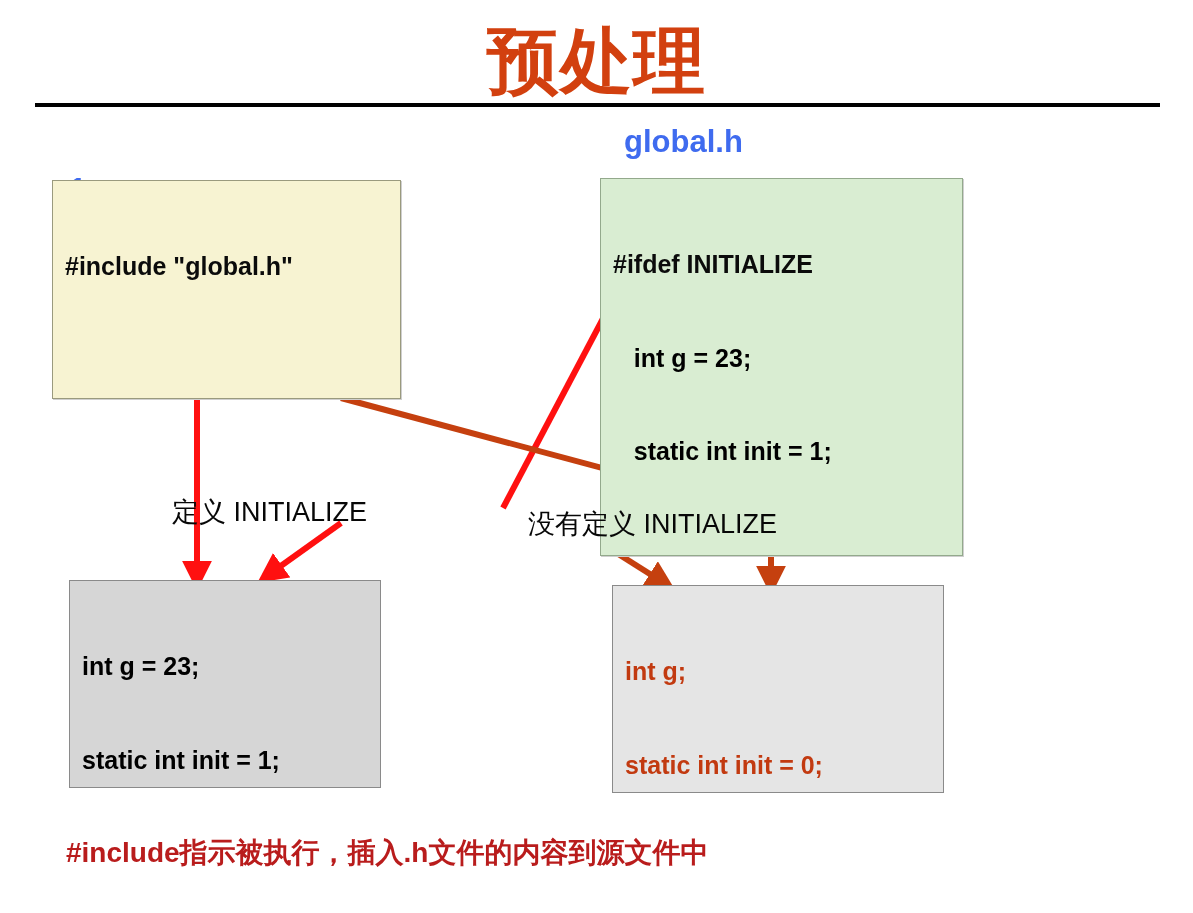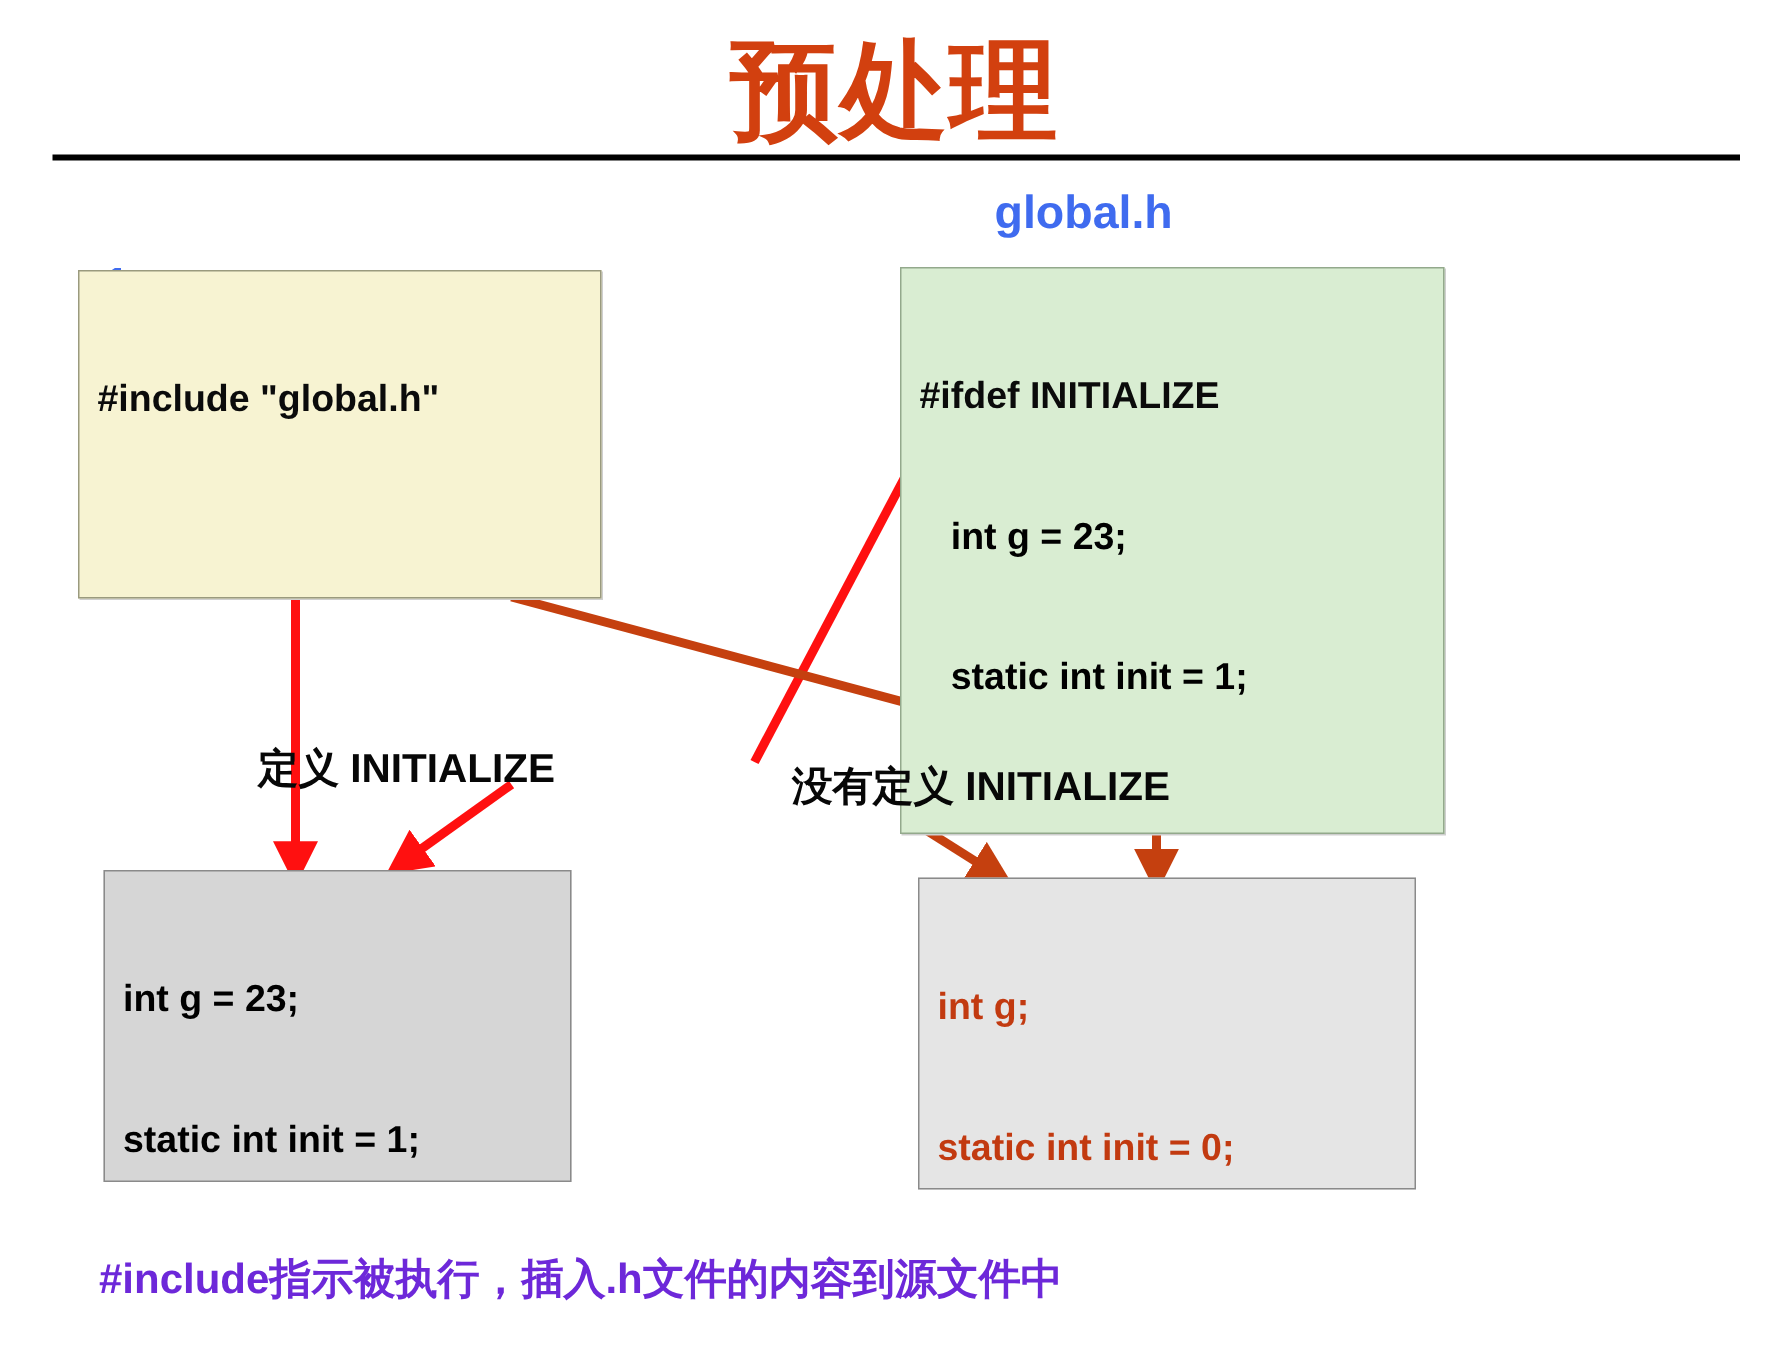--- a/index.html
+++ b/index.html
@@ -37,21 +37,21 @@
 
   
   .file-label {
     position: absolute;
     font-size: 31px;
     font-weight: bold;
     color: #3F6BEF;
     white-space: nowrap;
   }
   #label-c1c     { left: 52px;  top: 124px; margin-top: 48px; }
-  #label-globalh { left: 663px; top: 124px; }
+  #label-globalh { left: 624px; top: 124px; }
 
   
   .codebox {
     position: absolute;
     font-size: 25px;
     font-weight: bold;
     line-height: 1.245;
     white-space: pre;
     padding: 8px 10px 8px 12px;
     overflow: hidden;
@@ -86,34 +86,34 @@
   .ln { display: block; height: 31px; }
   .ln.blank { height: 31px; }
   .c-black  { color: #0B0B0B; }
   .c-red    { color: #000000; }
   .c-orange { color: #C23A10; }
 
   
   .mid-label {
     position: absolute;
     font-size: 27px;
-    font-weight: bold;
+    font-weight: normal;
     color: #070707;
     white-space: nowrap;
   }
   #mid-left  { left: 172px; top: 494px; }
   #mid-right { left: 528px; top: 506px; }
 
   
   .caption {
     position: absolute;
     left: 66px; top: 834px;
     font-size: 28px;
     font-weight: bold;
-    color: #6d28d9;
+    color: #b91c1c;
     white-space: nowrap;
   }
 
   svg.arrows {
     position: absolute;
     left: 0; top: 0;
     width: 1193px; height: 913px;
     pointer-events: none;
   }
 </style>

